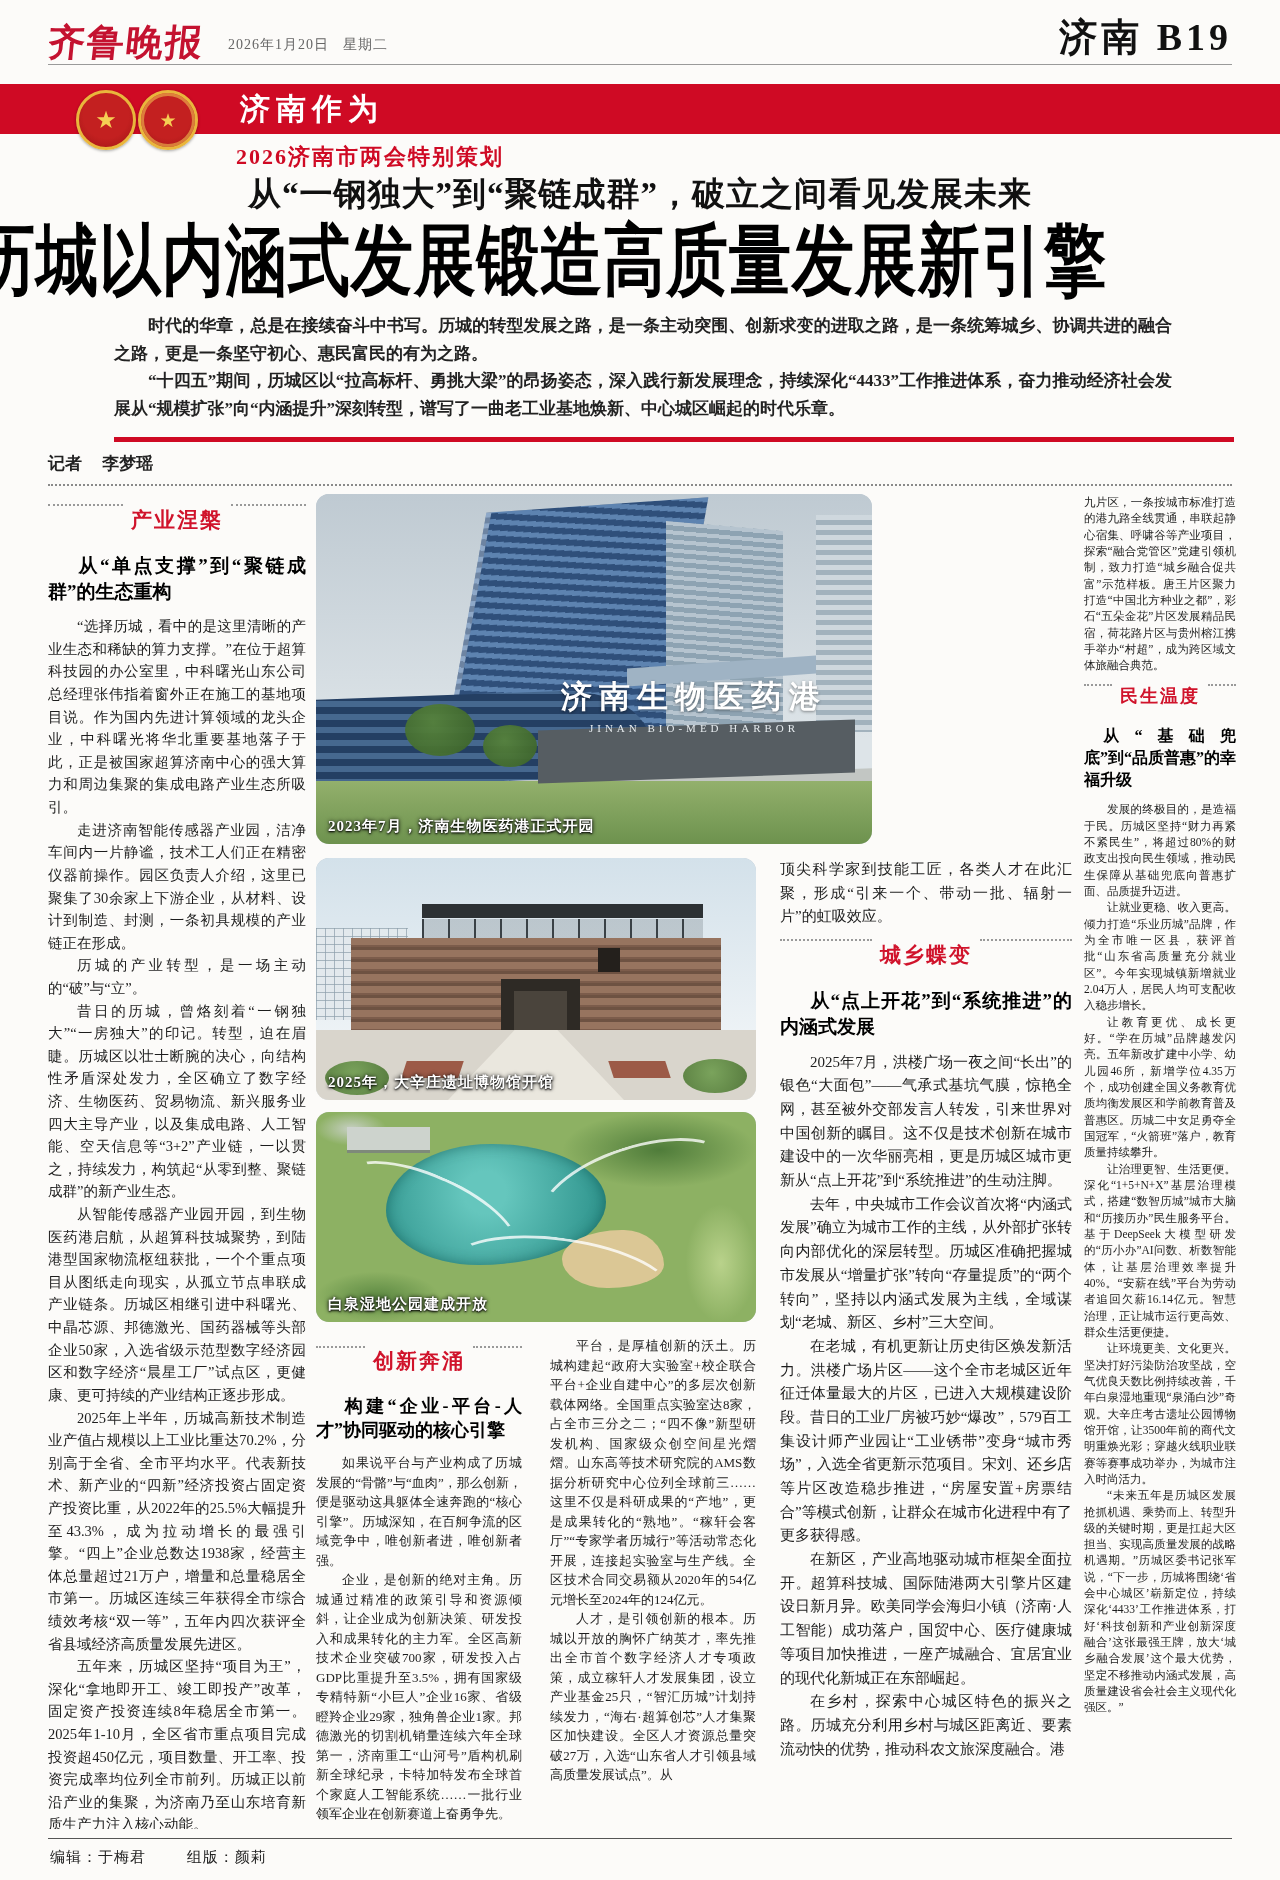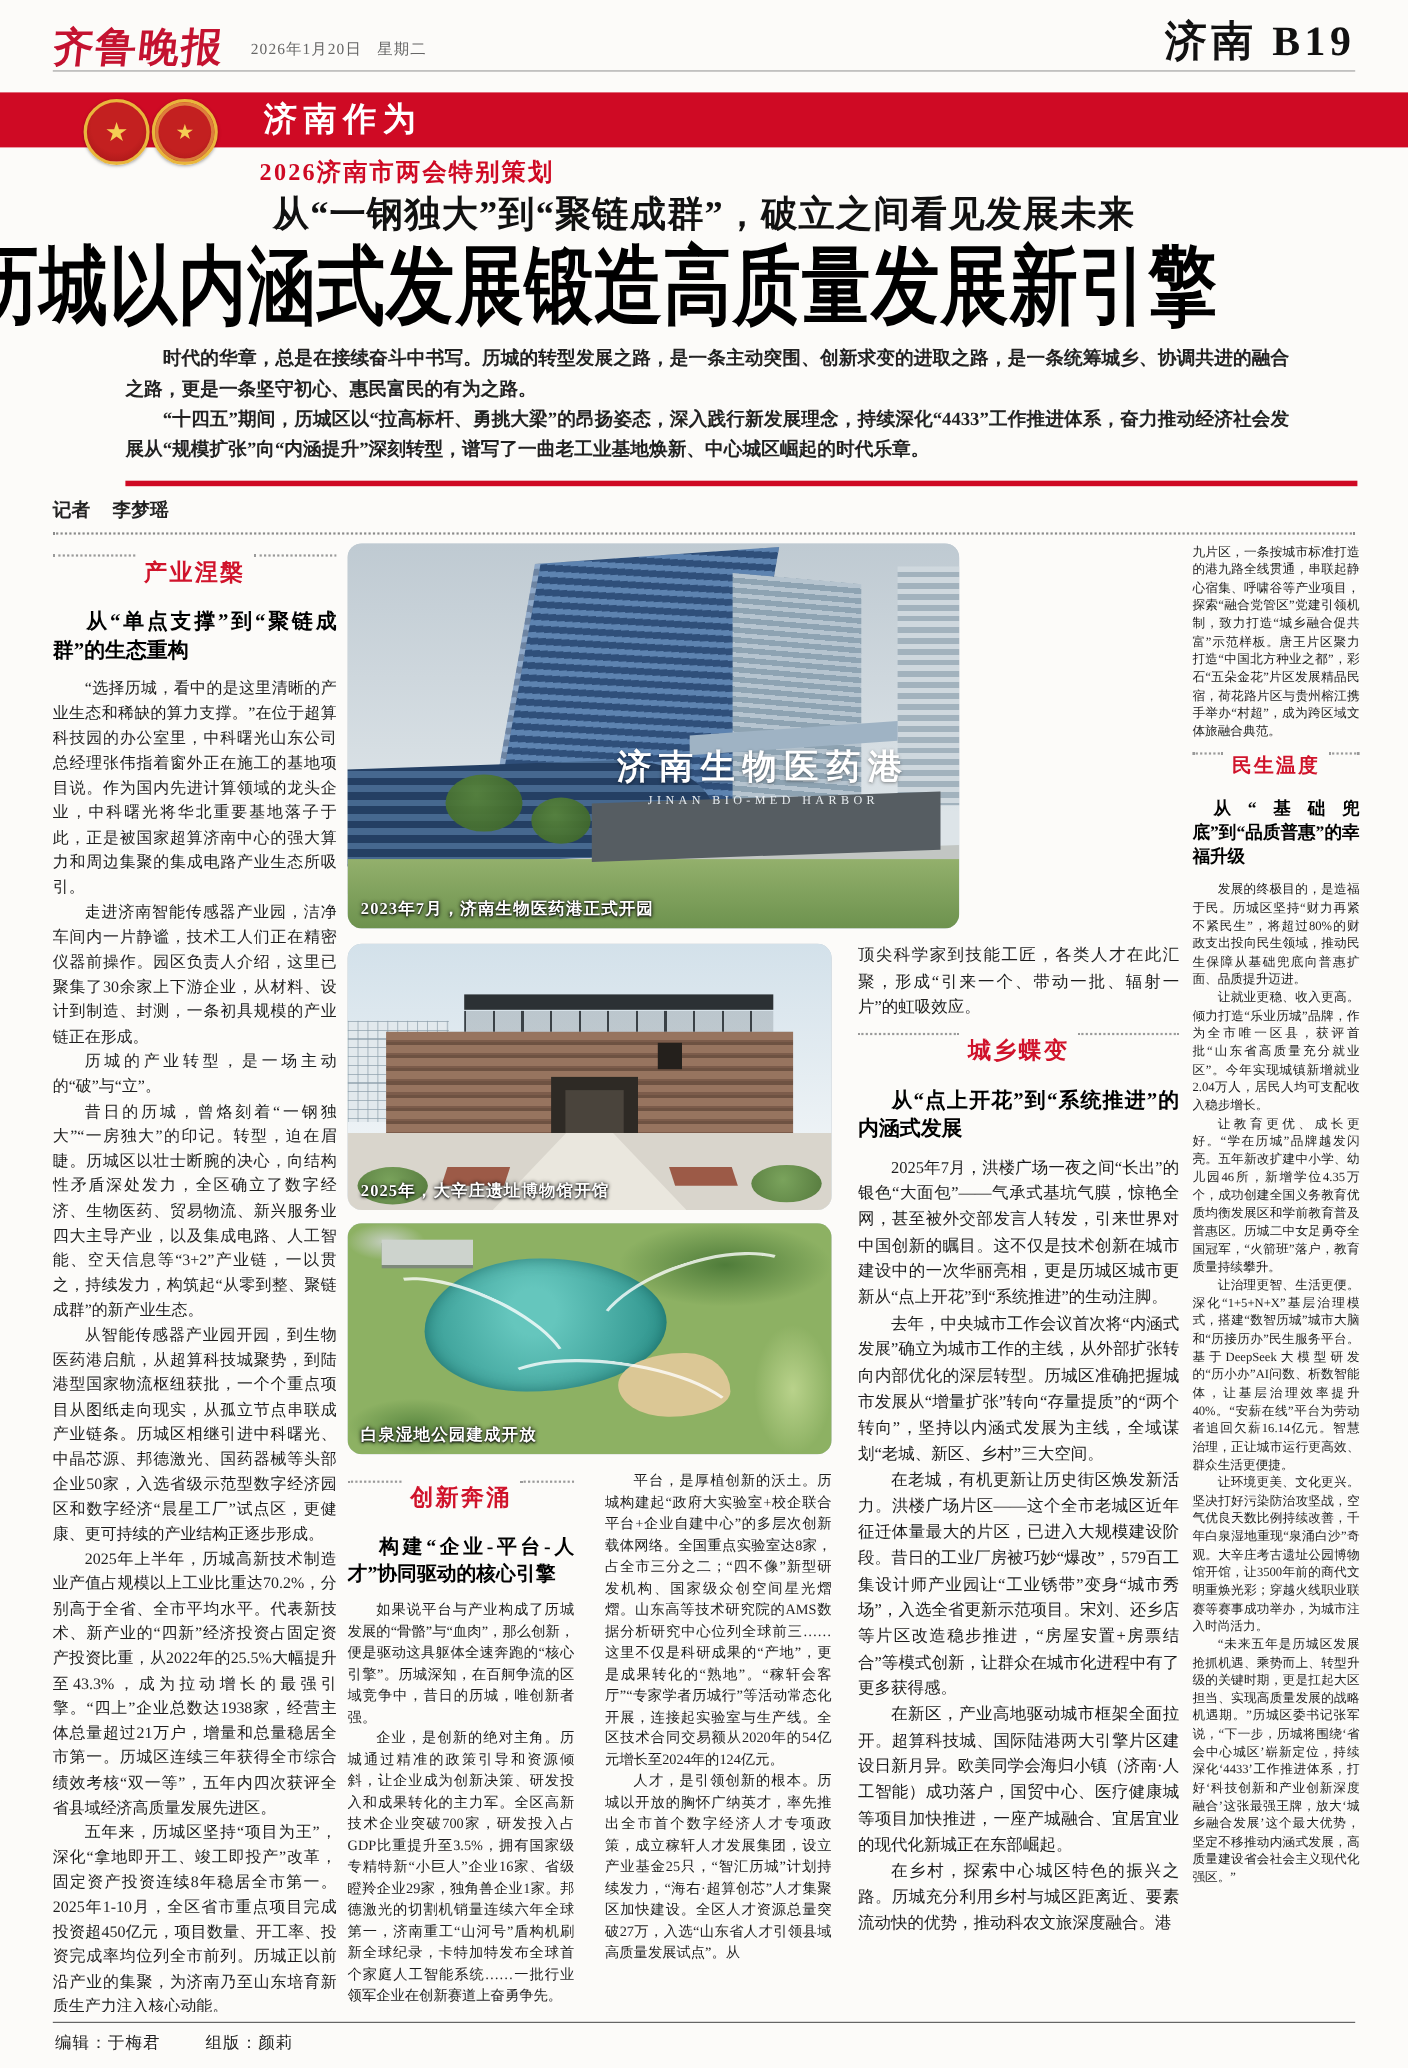--- a/index.html
+++ b/index.html
@@ -233,21 +233,21 @@
     <div class="p3-path" style="left:30%;top:60%;width:50%;height:36%;transform:rotate(8deg);"></div>
     <div class="caption">白泉湿地公园建成开放</div>
   </div>
 
   <div class="innov">
     <div class="subcol">
       <div class="sec-head">
           <b>创新奔涌</b>
         </div>
       <div class="sec-sub" style="font-size:18px;">构建“企业-平台-人才”协同驱动的核心引擎</div>
-      <p>如果说平台与产业构成了历城发展的“骨骼”与“血肉”，那么创新，便是驱动这具躯体全速奔跑的“核心引擎”。历城深知，在百舸争流的区域竞争中，昔日的历城，唯创新者强。</p>
+      <p>如果说平台与产业构成了历城发展的“骨骼”与“血肉”，那么创新，便是驱动这具躯体全速奔跑的“核心引擎”。历城深知，在百舸争流的区域竞争中，唯创新者进，唯创新者强。</p>
       <p>企业，是创新的绝对主角。历城通过精准的政策引导和资源倾斜，让企业成为创新决策、研发投入和成果转化的主力军。全区高新技术企业突破700家，研发投入占GDP比重提升至3.5%，拥有国家级专精特新“小巨人”企业16家、省级瞪羚企业29家，独角兽企业1家。邦德激光的切割机销量连续六年全球第一，济南重工“山河号”盾构机刷新全球纪录，卡特加特发布全球首个家庭人工智能系统……一批行业领军企业在创新赛道上奋勇争先。</p>
     </div>
     <div class="subcol">
       <p>平台，是厚植创新的沃土。历城构建起“政府大实验室+校企联合平台+企业自建中心”的多层次创新载体网络。全国重点实验室达8家，占全市三分之二；“四不像”新型研发机构、国家级众创空间星光熠熠。山东高等技术研究院的AMS数据分析研究中心位列全球前三……这里不仅是科研成果的“产地”，更是成果转化的“熟地”。“稼轩会客厅”“专家学者历城行”等活动常态化开展，连接起实验室与生产线。全区技术合同交易额从2020年的54亿元增长至2024年的124亿元。</p>
       <p>人才，是引领创新的根本。历城以开放的胸怀广纳英才，率先推出全市首个数字经济人才专项政策，成立稼轩人才发展集团，设立产业基金25只，“智汇历城”计划持续发力，“海右·超算创芯”人才集聚区加快建设。全区人才资源总量突破27万，入选“山东省人才引领县域高质量发展试点”。从</p>
     </div>
   </div>
 
   <div class="col" id="colC">
     <p style="text-indent:0;">顶尖科学家到技能工匠，各类人才在此汇聚，形成“引来一个、带动一批、辐射一片”的虹吸效应。</p>

